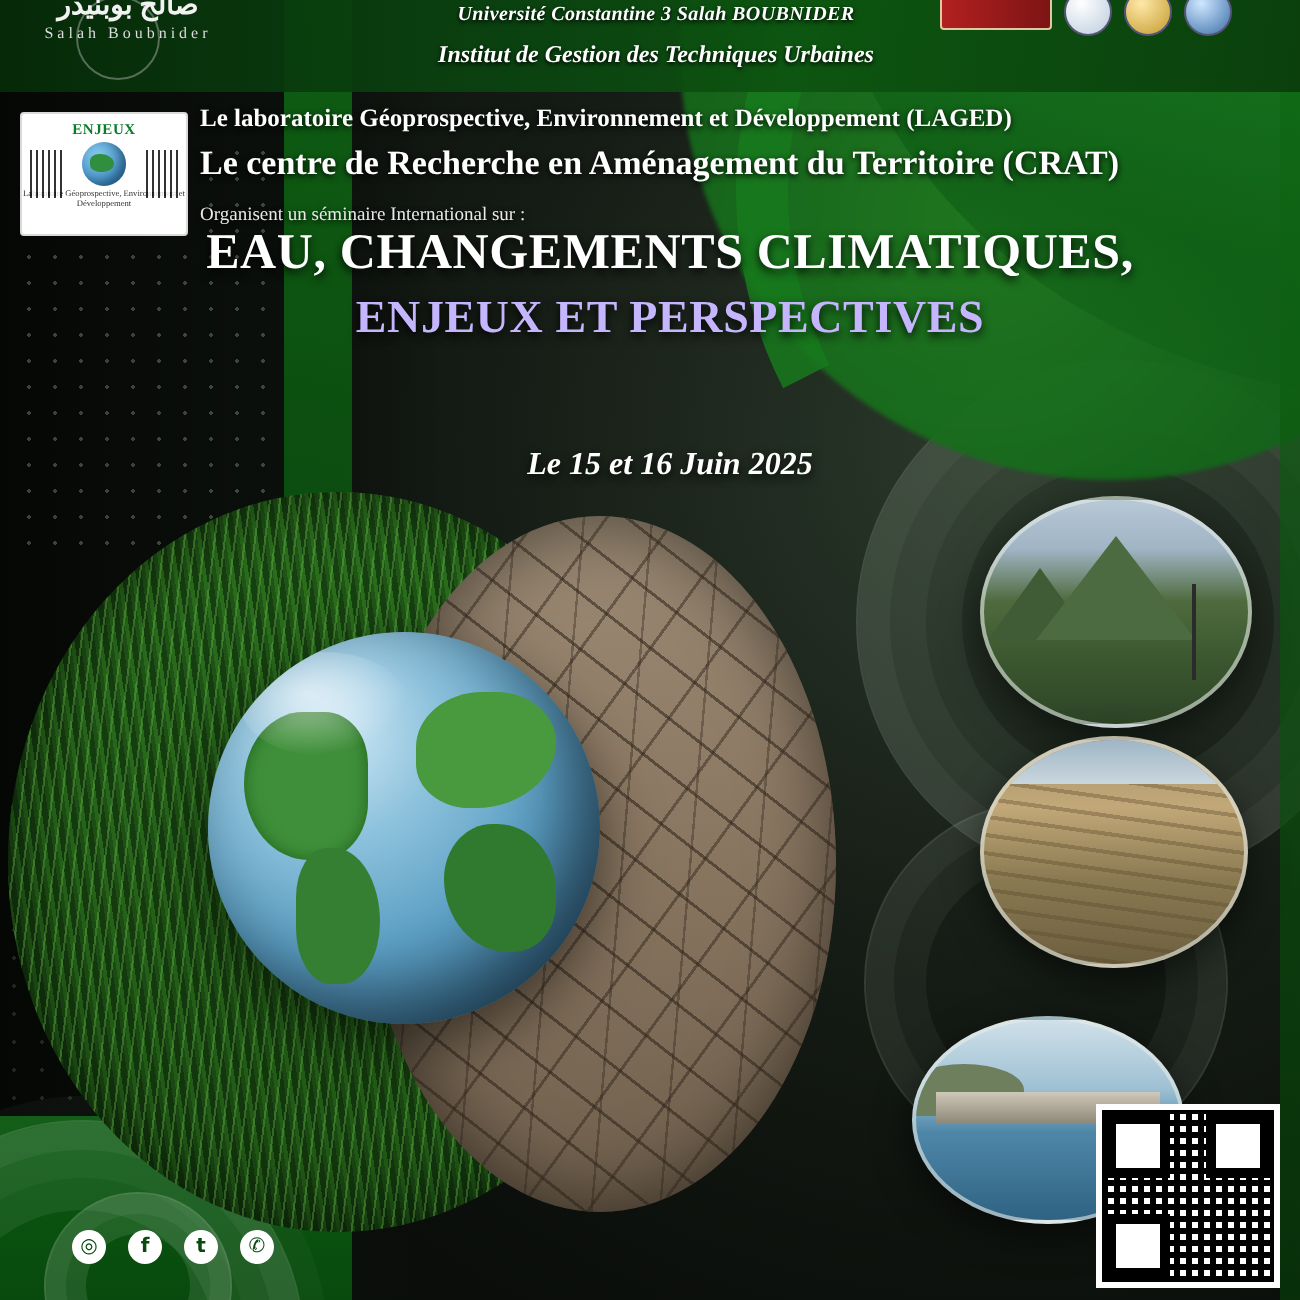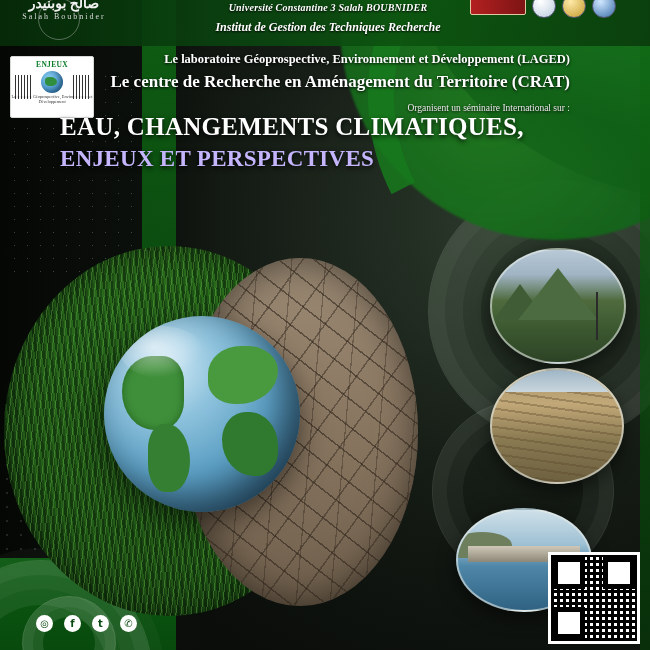--- a/index.html
+++ b/index.html
@@ -240,21 +240,21 @@
     width: 16px; height: 24px;
     background: repeating-linear-gradient(90deg,#000 0 1px, #fff 1px 3px);
     opacity: .8;
   }
 
   
   .org-block {
     position: absolute;
     left: 100px; top: 52px;
     width: 470px;
-    text-align: right;
+    text-align: left;
     color: #ffffff;
   }
   .org-line1 {
     font-size: 12.5px; font-weight: bold;
     text-shadow: 0 1px 3px #000;
   }
   .org-line2 {
     font-size: 10.5px; font-style: italic; margin-top: 6px;
     text-shadow: 0 1px 3px #000;
   }
@@ -264,21 +264,21 @@
   }
   .org-line4 {
     font-size: 9.5px; margin-top: 11px; color: #e9e9e9;
     text-shadow: 0 1px 3px #000;
   }
 
   .title-block {
     position: absolute;
     left: 60px; top: 112px;
     width: 550px;
-    text-align: left;
+    text-align: center;
   }
   .t1, .t2 {
     color: #ffffff;
     font-size: 25px;
     font-weight: bold;
     letter-spacing: .3px;
     line-height: 30px;
     text-shadow: 0 2px 5px rgba(0,0,0,.9);
   }
   .t3 {
@@ -519,21 +519,21 @@
   </div>
 
   <div class="univ-logo">
     <div class="univ-ring"></div>
     <div class="ar">صالح بوبنيدر</div>
     <div class="lat">Salah Boubnider</div>
   </div>
 
   <div class="header-text">
     <div class="l1">Université Constantine 3 Salah BOUBNIDER</div>
-    <div class="l2">Institut de Gestion des Techniques Recherche</div>
+    <div class="l2">Institut de Gestion des Techniques Urbaines</div>
   </div>
 
   <div class="top-badges">
     <span class="badge-red"></span>
     <span class="badge-circ"></span>
     <span class="badge-circ b2"></span>
     <span class="badge-circ b3"></span>
   </div>
 
   <div class="laged-logo">
@@ -548,20 +548,21 @@
     <div class="org-line1">Le laboratoire Géoprospective, Environnement et Développement (LAGED)</div>
     <div class="org-line3">Le centre de Recherche en Aménagement du Territoire (CRAT)</div>
     <div class="org-line4">Organisent un séminaire International sur :</div>
   </div>
 
   <div class="title-block">
     <div class="t1">EAU, CHANGEMENTS CLIMATIQUES,</div>
     <div class="t3">ENJEUX ET PERSPECTIVES</div>
   </div>
 
+  <div class="date-line">Le 15 et 16 Juin 2025</div>
 
   <div class="social">
     <span class="s">◎</span>
     <span class="s">f</span>
     <span class="s">t</span>
     <span class="s">✆</span>
   </div>
 
   <div class="qr">
     <div class="inner">

